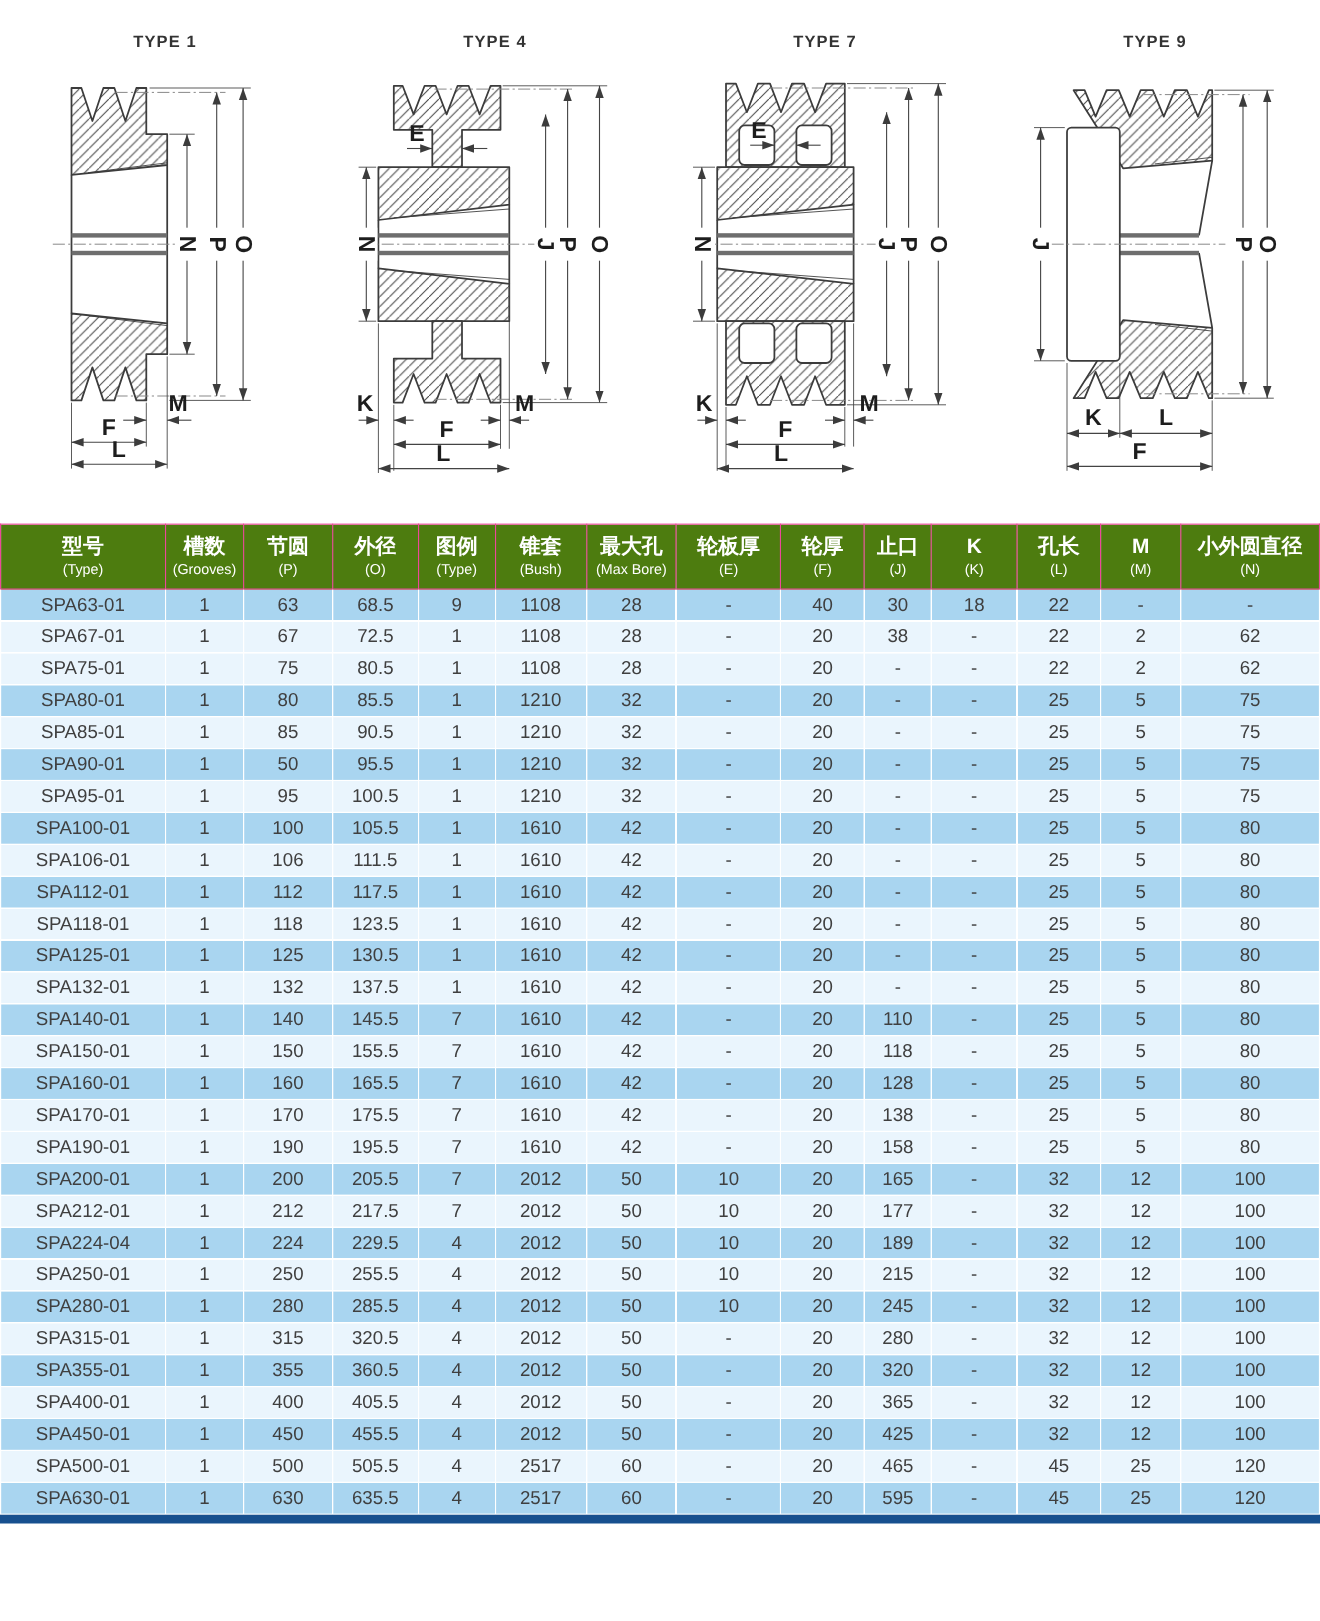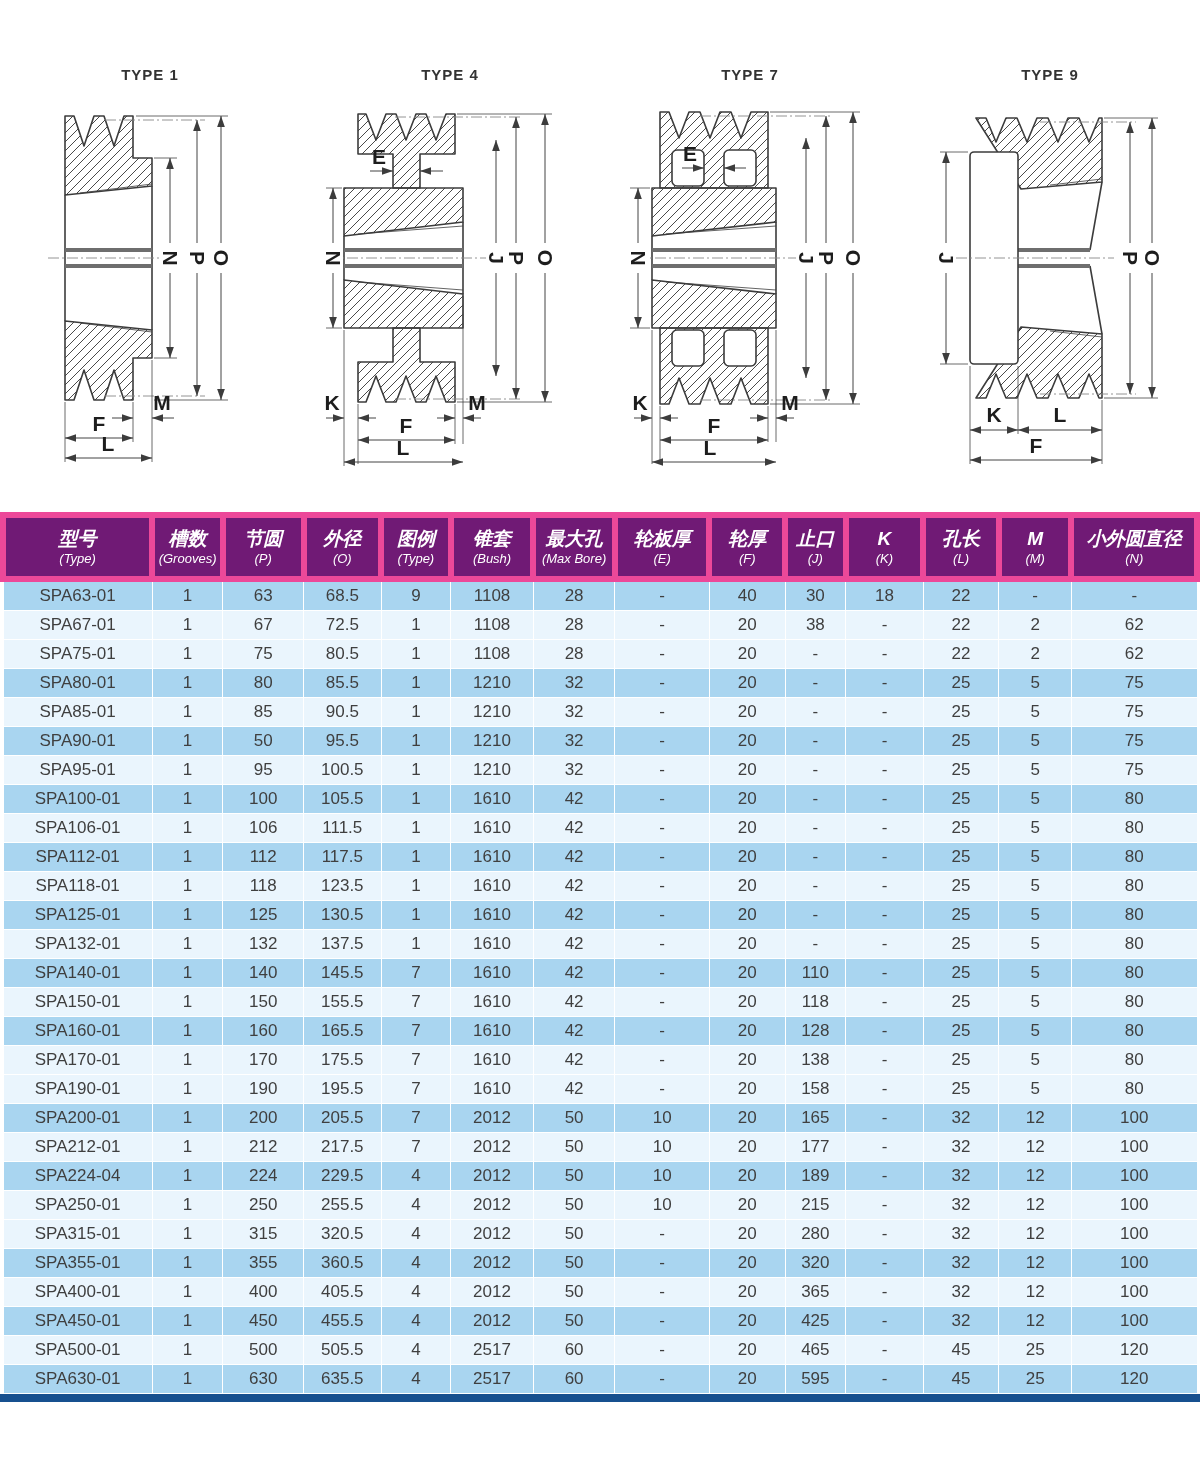--- a/index.html
+++ b/index.html
@@ -1,40 +1,40 @@
 <!DOCTYPE html>
 <html><head>
 <meta charset="utf-8">
 <style>
   html,body{margin:0;padding:0;background:#fff;}
   .page{width:1200px;height:1474px;overflow:hidden;background:#fff;
         font-family:"Liberation Sans","DejaVu Sans",sans-serif;}
 
   
-  .figures{display:flex;height:476px;background:#fff;margin-top:36px;}
+  .figures{display:flex;height:476px;background:#fff;}
   .figure-block{position:relative;width:300px;height:476px;}
   .figure-title{position:absolute;top:30px;left:0;width:100%;text-align:center;
     font-size:15px;font-weight:bold;color:#333;letter-spacing:1px;}
   .figure-block svg{position:absolute;left:0;top:0;}
 
   .hatch{fill:url(#hatchp);stroke:#3c3c3c;stroke-width:1.6;stroke-linejoin:round;}
   .ol{fill:none;stroke:#3c3c3c;stroke-width:1.6;}
   .thin{fill:none;stroke:#3c3c3c;stroke-width:0.8;}
   .dim{stroke:#444;stroke-width:1;fill:none;}
   .ext{stroke:#444;stroke-width:0.8;fill:none;}
   .cl{stroke:#888;stroke-width:0.9;fill:none;stroke-dasharray:11 3 2 3;}
   .bore{fill:#6e6e6e;}
   .dimlabel{font-family:"Liberation Sans",sans-serif;font-size:21px;font-weight:bold;fill:#1d1d1d;}
   .lblback{fill:#fff;}
   .win{fill:#fff;stroke:#3c3c3c;stroke-width:1.6;}
 
   
   table.spec{width:1200px;border-collapse:collapse;table-layout:fixed;}
-  table.spec th{background:#701a75;color:#fff;border:6px solid #ec4899;
-    height:58px;padding:0;vertical-align:middle;font-weight:bold;font-style:italic;}
+  table.spec th{background:#4d7c0f;color:#fff;border:1px solid #ec4899;
+    height:58px;padding:0;vertical-align:middle;font-weight:bold;}
   table.spec th .zh{font-size:19px;line-height:1.25;}
   table.spec th .en{font-size:13px;font-weight:normal;line-height:1.2;}
   table.spec td{height:28px;padding:0;border:1px solid #fff;text-align:center;
     font-size:17px;color:#3f3f3f;white-space:nowrap;overflow:hidden;}
   tr.row-blue td{background:#a9d5f0;}
   tr.row-light td{background:#eaf5fd;}
   .bottom-bar{width:1200px;height:8px;background:#17508f;}
 </style>
 </head>
 <body>
@@ -664,20 +664,36 @@
           <td>2012</td>
           <td>50</td>
           <td>10</td>
           <td>20</td>
           <td>215</td>
           <td>-</td>
           <td>32</td>
           <td>12</td>
           <td>100</td>
         </tr>
+        <tr class="row-blue">
+          <td>SPA280-01</td>
+          <td>1</td>
+          <td>280</td>
+          <td>285.5</td>
+          <td>4</td>
+          <td>2012</td>
+          <td>50</td>
+          <td>10</td>
+          <td>20</td>
+          <td>245</td>
+          <td>-</td>
+          <td>32</td>
+          <td>12</td>
+          <td>100</td>
+        </tr>
         <tr class="row-light">
           <td>SPA315-01</td>
           <td>1</td>
           <td>315</td>
           <td>320.5</td>
           <td>4</td>
           <td>2012</td>
           <td>50</td>
           <td>-</td>
           <td>20</td>

